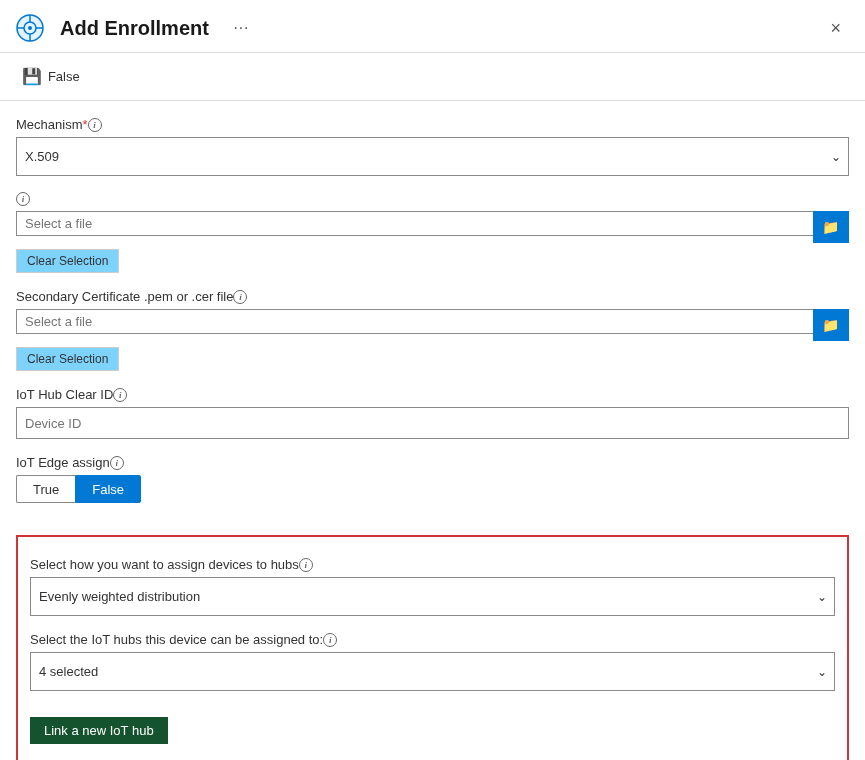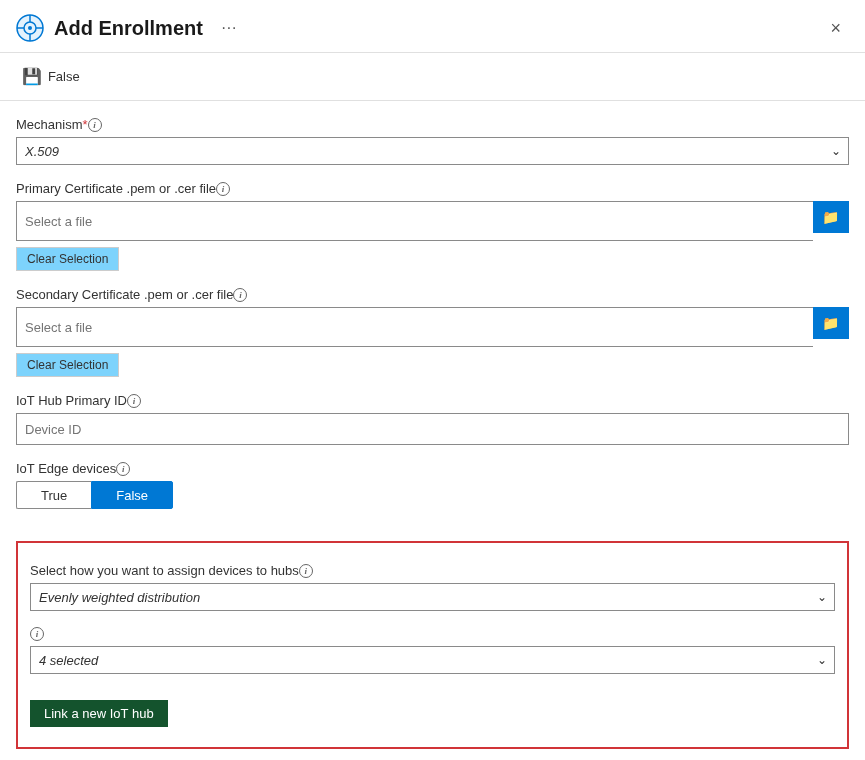--- a/index.html
+++ b/index.html
@@ -16,21 +16,21 @@
       display: flex;
       align-items: center;
       justify-content: space-between;
       padding: 14px 16px 10px 16px;
       border-bottom: 1px solid #e0e0e0;
     }
 
     .header-left {
       display: flex;
       align-items: center;
-      gap: 10px;
+      gap: 16px;
     }
 
     .header-icon {
       width: 28px;
       height: 28px;
     }
 
     .header-title {
       font-size: 20px;
       font-weight: 600;
@@ -115,50 +115,49 @@
       font-family: serif;
       font-weight: bold;
     }
 
     .select-wrapper {
       position: relative;
     }
 
     .form-select {
       width: 100%;
-      height: 28px;
+      height: 39px;
       border: 1px solid #8a8a8a;
       padding: 0 30px 0 8px;
       font-size: 13px;
       color: #333;
       background: #fff;
       appearance: none;
       cursor: pointer;
-      font-style: italic;
     }
 
     .select-chevron {
       position: absolute;
       right: 8px;
       top: 50%;
       transform: translateY(-50%);
       pointer-events: none;
       font-size: 12px;
       color: #333;
     }
 
     .file-input-row {
       display: flex;
       align-items: stretch;
       gap: 0;
     }
 
     .file-input {
       flex: 1;
-      height: 40px;
+      height: 25px;
       border: 1px solid #8a8a8a;
       border-right: none;
       padding: 0 8px;
       font-size: 13px;
       color: #666;
       background: #fff;
     }
 
     .file-browse-btn {
       width: 36px;
@@ -195,21 +194,21 @@
     }
 
     .toggle-group {
       display: flex;
       align-items: center;
       gap: 0;
     }
 
     .toggle-btn {
       height: 28px;
-      padding: 0 24px;
+      padding: 0 16px;
       border: 1px solid #8a8a8a;
       font-size: 13px;
       cursor: pointer;
       background: #fff;
       color: #333;
     }
 
     .toggle-btn.active {
       background: #0078d4;
       color: #fff;
@@ -286,21 +285,20 @@
         <option>X.509</option>
         <option>TPM</option>
         <option>Symmetric Key</option>
       </select>
       <span class="select-chevron">⌄</span>
     </div>
   </div>
 
   <div class="form-group">
     <div class="form-label">
-      <span>Primary Certificate .pem or .cer file</span>
       <span class="info-icon">i</span>
     </div>
     <div class="file-input-row">
       <input class="file-input" type="text" readonly="" placeholder="Select a file" style="">
       <button class="file-browse-btn">
         <span>📁</span>
       </button>
     </div>
     <button class="clear-selection-btn">Clear Selection</button>
   </div>
@@ -314,29 +312,29 @@
       <input class="file-input" type="text" readonly="" placeholder="Select a file" style="">
       <button class="file-browse-btn">
         <span>📁</span>
       </button>
     </div>
     <button class="clear-selection-btn">Clear Selection</button>
   </div>
 
   <div class="form-group">
     <div class="form-label">
-      <span>IoT Hub Primary ID</span>
+      <span>IoT Hub Clear ID</span>
       <span class="info-icon">i</span>
     </div>
     <input class="text-input" type="text" placeholder="Device ID" style="">
   </div>
 
   <div class="form-group">
     <div class="form-label">
-      <span>IoT Edge devices</span>
+      <span>IoT Edge assign</span>
       <span class="info-icon">i</span>
     </div>
     <div class="toggle-group">
       <button class="toggle-btn">True</button>
       <button class="toggle-btn active">False</button>
     </div>
   </div>
 
   <div class="section-spacer"></div>
 
@@ -354,20 +352,21 @@
           <option>Lowest latency</option>
           <option>Static configuration</option>
         </select>
         <span class="select-chevron">⌄</span>
       </div>
     </div>
 
     
     <div class="form-group">
       <div class="form-label">
+        <span>Select the IoT hubs this device can be assigned to:</span>
         <span class="info-icon">i</span>
       </div>
       <div class="select-wrapper">
         <select class="form-select">
           <option>4 selected</option>
         </select>
         <span class="select-chevron">⌄</span>
       </div>
     </div>
 

